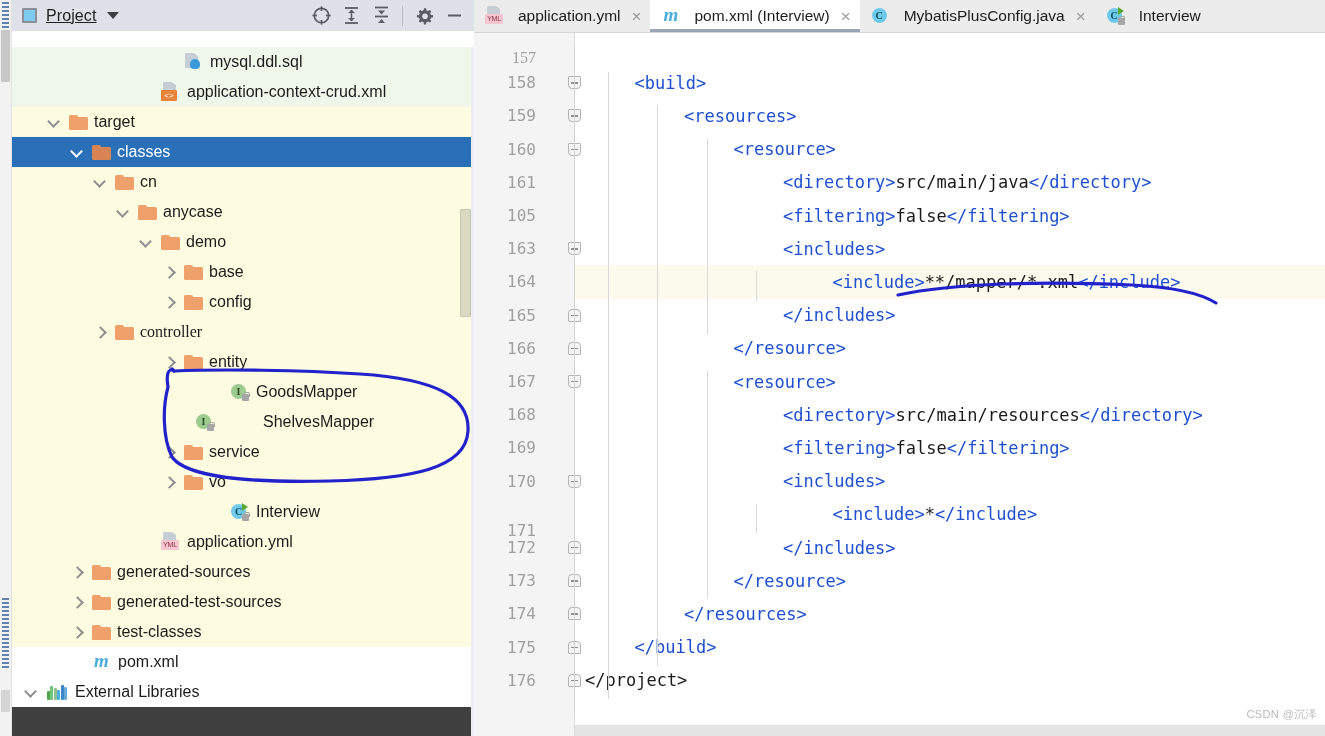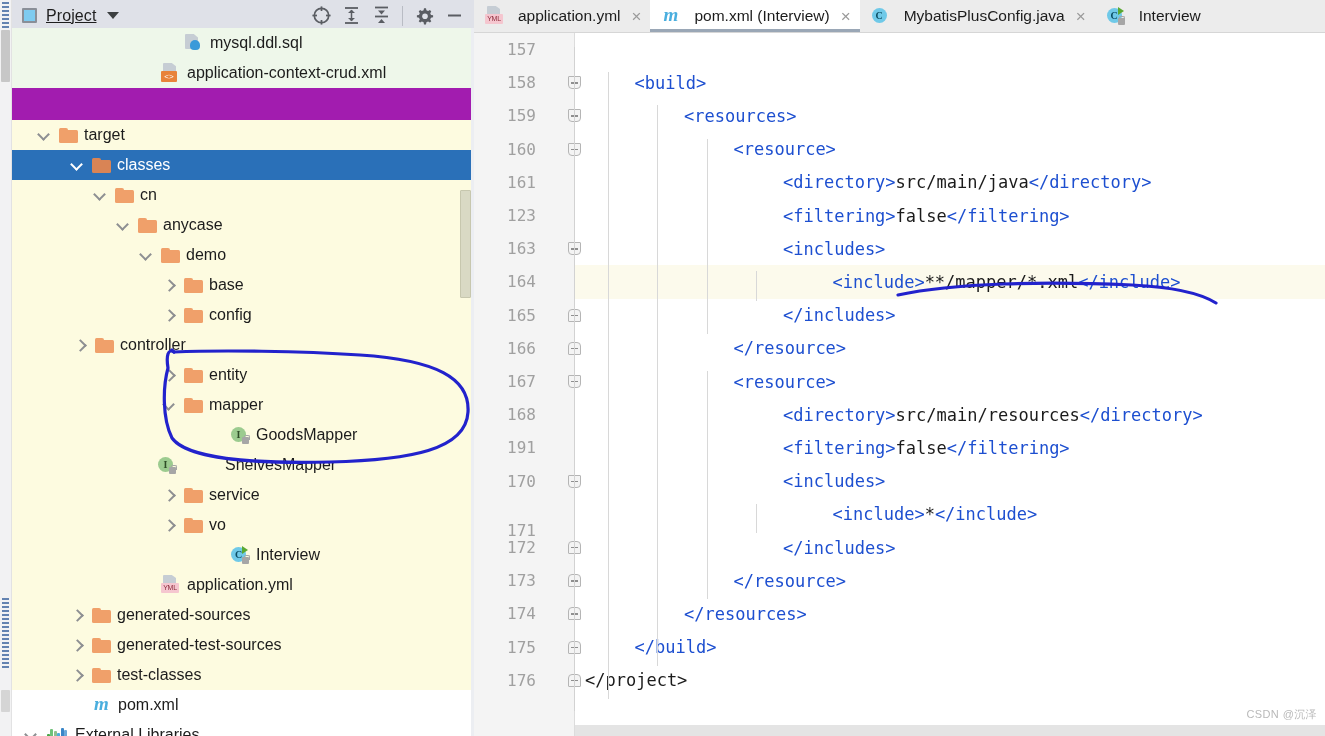--- a/index.html
+++ b/index.html
@@ -48,22 +48,22 @@
     border-top: 7px solid #3c3f41;
   }
   .ph-tools { margin-left: auto; display: flex; align-items: center; gap: 2px; }
   .ph-btn {
     width: 28px; height: 26px; display: flex; align-items: center; justify-content: center;
   }
   .ph-sep { width: 1px; height: 20px; background: #b9bcc4; margin: 0 5px; }
 
   
   .tree {
-    position: absolute; left: 0; top: 28px; width: 462px; bottom: 0;
-    background: #a21caf;
+    position: absolute; left: 0; top: 47px; width: 462px; bottom: 0;
+    background: #404040;
   }
   .row {
     position: relative; height: 30px; display: flex; align-items: center;
     font-size: 16px; color: #1c1c1c; white-space: nowrap;
   }
   .row.green { background: #eef7ea; }
   .row.yellow { background: #fdfbe0; }
   .row.white { background: #ffffff; }
   .row.sel { background: #2a70b8; color: #ffffff; }
 
@@ -321,21 +321,21 @@
           <div class="row green" style="padding-left: 149px;">
             <span class="arrow" style="visibility: hidden; margin-right: 7px;"></span>
             <span class="ic ic-sql"></span>
             <span>mysql.ddl.sql</span>
           </div>
           <div class="row green" style="padding-left: 126px;">
             <span class="arrow" style="visibility: hidden; margin-right: 7px;"></span>
             <span class="ic ic-xml"></span>
             <span>application-context-crud.xml</span>
           </div>
-          <div class="row yellow" style="padding-left: 24px; margin-top: 32px;">
+          <div class="row yellow" style="padding-left: 34px;">
             <span class="arrow down" style="margin-right: 7px;"></span>
             <span class="folder"></span>
             <span>target</span>
           </div>
           <div class="row sel" style="padding-left: 57px;">
             <span class="arrow down" style="margin-right: 7px;"></span>
             <span class="folder"></span>
             <span>classes</span>
           </div>
           <div class="row yellow" style="padding-left: 80px;">
@@ -356,43 +356,38 @@
           <div class="row yellow" style="padding-left: 149px;">
             <span class="arrow" style="margin-right: 7px;"></span>
             <span class="folder"></span>
             <span>base</span>
           </div>
           <div class="row yellow" style="padding-left: 149px;">
             <span class="arrow" style="margin-right: 7px;"></span>
             <span class="folder"></span>
             <span>config</span>
           </div>
-          <div class="row yellow" style="padding-left: 60px;">
+          <div class="row yellow" style="padding-left: 80px; font-family: Liberation Serif, serif;">
             <span class="arrow" style="margin-right: 7px;"></span>
             <span class="folder"></span>
             <span>controller</span>
           </div>
           <div class="row yellow" style="padding-left: 149px;">
             <span class="arrow" style="margin-right: 7px;"></span>
             <span class="folder"></span>
             <span>entity</span>
-          </div>
-          <div class="row yellow" style="padding-left: 149px;">
-            <span class="arrow down" style="margin-right: 7px;"></span>
-            <span class="folder"></span>
-            <span>mapper</span>
           </div>
           <div class="row yellow" style="padding-left: 195px;">
             <span class="arrow" style="visibility: hidden; margin-right: 7px;"></span>
             <span class="ic ic-iface">
               <i class="lockbadge"></i>
             </span>
             <span>GoodsMapper</span>
           </div>
-          <div class="row yellow" style="padding-left: 80px; gap: 42px;">
+          <div class="row yellow" style="padding-left: 118px; gap: 42px;">
             <span class="arrow" style="visibility: hidden; margin-right: 7px;"></span>
             <span class="ic ic-iface">
               <i class="lockbadge"></i>
             </span>
             <span>ShelvesMapper</span>
           </div>
           <div class="row yellow" style="padding-left: 149px;">
             <span class="arrow" style="margin-right: 7px;"></span>
             <span class="folder"></span>
             <span>service</span>
@@ -482,40 +477,40 @@
           <span class="ic ic-class tabicon">
             <i class="runbadge"></i>
             <i class="lockbadge"></i>
           </span>
           <span>Interview</span>
         </div>
       </div>
 
     <div class="edbody">
       <div class="gutter" id="gutter">
-          <div class="gutterline" style="top: 0px;">
+          <div class="gutterline" style="top: 8px; font-family: Liberation Serif, serif;">
             <span class="num">157</span>
           </div>
           <div class="gutterline" style="top: 33.2px;">
             <span class="num">158</span>
           </div>
           <div class="fold open" style="top: 43.2px;"></div>
           <div class="gutterline" style="top: 66.4px;">
             <span class="num">159</span>
           </div>
           <div class="fold open" style="top: 76.4px;"></div>
           <div class="gutterline" style="top: 99.6px;">
             <span class="num">160</span>
           </div>
           <div class="fold open" style="top: 109.6px;"></div>
           <div class="gutterline" style="top: 132.8px;">
             <span class="num">161</span>
           </div>
           <div class="gutterline" style="top: 166px;">
-            <span class="num">123</span>
+            <span class="num">105</span>
           </div>
           <div class="gutterline" style="top: 199.2px;">
             <span class="num">163</span>
           </div>
           <div class="fold open" style="top: 209.2px;"></div>
           <div class="gutterline" style="top: 232.4px;">
             <span class="num">164</span>
           </div>
           <div class="gutterline" style="top: 265.6px;">
             <span class="num">165</span>
@@ -526,21 +521,21 @@
           </div>
           <div class="fold close" style="top: 308.8px;"></div>
           <div class="gutterline" style="top: 332px;">
             <span class="num">167</span>
           </div>
           <div class="fold open" style="top: 342px;"></div>
           <div class="gutterline" style="top: 365.2px;">
             <span class="num">168</span>
           </div>
           <div class="gutterline" style="top: 398.4px;">
-            <span class="num">191</span>
+            <span class="num">169</span>
           </div>
           <div class="gutterline" style="top: 431.6px;">
             <span class="num">170</span>
           </div>
           <div class="fold open" style="top: 441.6px;"></div>
           <div class="gutterline" style="top: 464.8px; margin-top: 16px;">
             <span class="num">171</span>
           </div>
           <div class="gutterline" style="top: 498px;">
             <span class="num">172</span>

